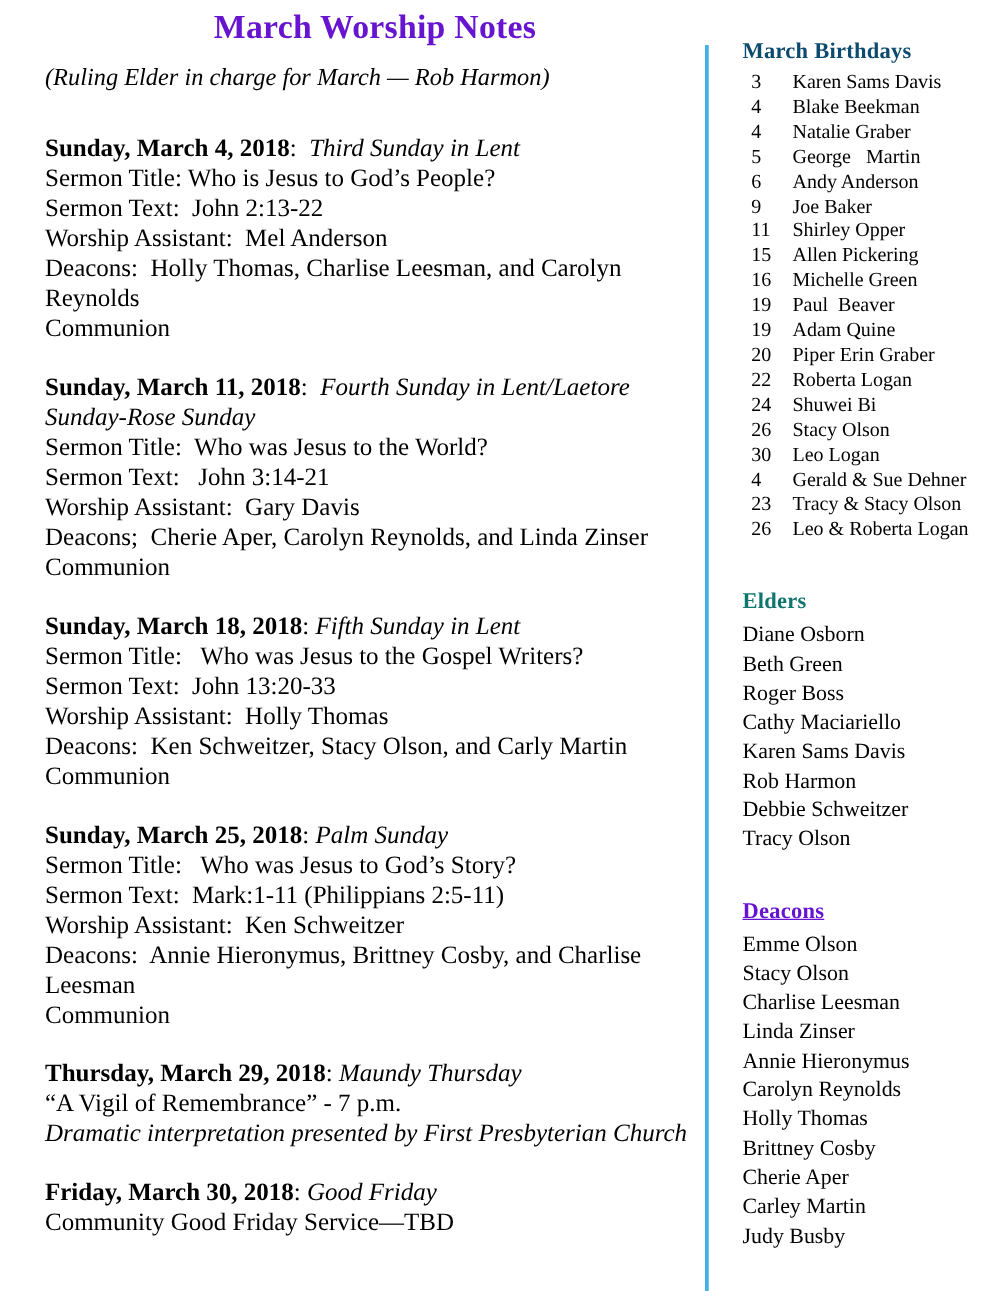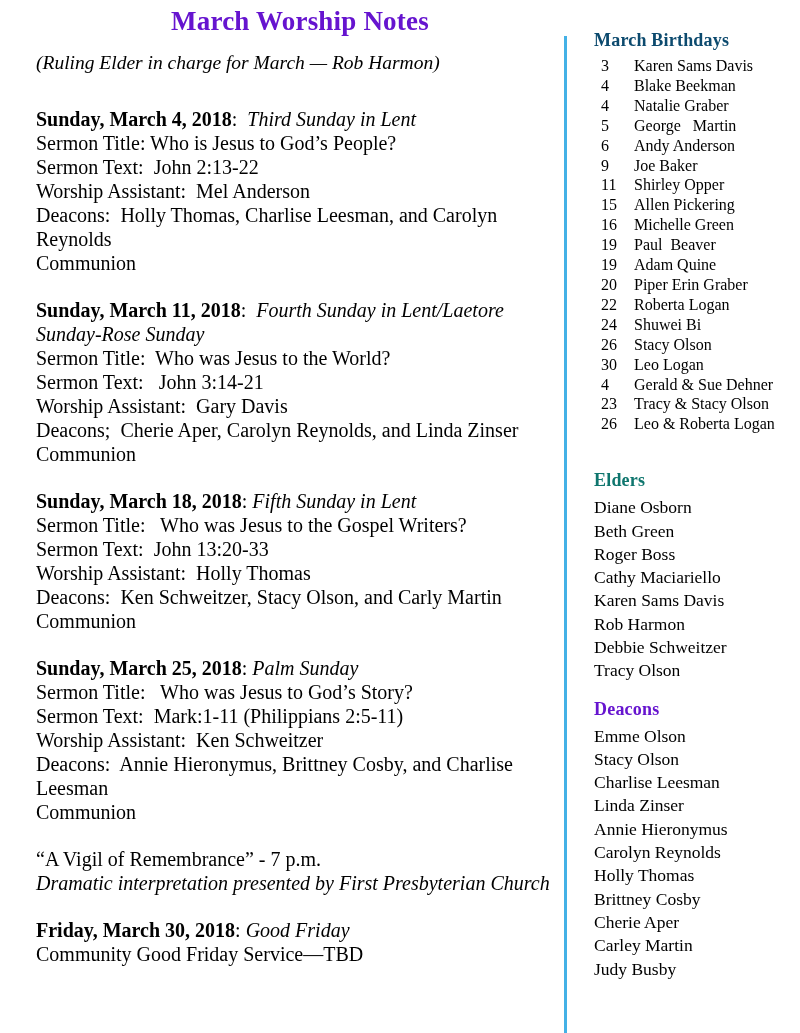--- a/index.html
+++ b/index.html
@@ -28,21 +28,21 @@
   .sidebar{position:absolute;left:594px;top:30px;width:200px;}
   .side-heading{
     font-size:18px;font-weight:bold;margin:0 0 5px 0;letter-spacing:0.2px;
   }
   .dated-list{margin:0 0 0 0;}
   .dated-row{display:flex;font-size:16px;line-height:19.9px;}
   .dated-row .day{flex:0 0 26px;text-align:left;padding-left:7px;white-space:pre;}
   .dated-row .name{flex:1;padding-left:7px;white-space:pre-wrap;}
   .gap-anniv{margin-top:27px;}
   .gap-elders{margin-top:25px;}
-  .gap-deacons{margin-top:16px;}
+  .gap-deacons{margin-top:35px;text-decoration:underline;}
   .name-list .person{font-size:17.5px;line-height:23.3px;white-space:pre-wrap;}
   .name-list{margin-top:0;}
 </style>
 </head>
 <body>
 
 <div class="left-col">
   <h1 class="page-title accent" style="color: rgb(102, 20, 207);">March Worship Notes</h1>
   <p class="page-subtitle">(Ruling Elder in charge for March — Rob Harmon)</p>
   <div id="service-list">
@@ -72,20 +72,21 @@
       </div>
       <div class="service">
         <p class="line"><span class="bold">Sunday, March 25, 2018</span><span>: </span><span class="italic">Palm Sunday</span></p>
         <p class="line">Sermon Title:   Who was Jesus to God’s Story?</p>
         <p class="line">Sermon Text:  Mark:1-11 (Philippians 2:5-11)</p>
         <p class="line">Worship Assistant:  Ken Schweitzer</p>
         <p class="line">Deacons:  Annie Hieronymus, Brittney Cosby, and Charlise Leesman</p>
         <p class="line">Communion</p>
       </div>
       <div class="service">
+        <p class="line"><span class="bold">Thursday, March 29, 2018</span><span>: </span><span class="italic">Maundy Thursday</span></p>
         <p class="line">“A Vigil of Remembrance” - 7 p.m.</p>
         <p class="line italic">Dramatic interpretation presented by First Presbyterian Church</p>
       </div>
       <div class="service">
         <p class="line"><span class="bold">Friday, March 30, 2018</span><span>: </span><span class="italic">Good Friday</span></p>
         <p class="line">Community Good Friday Service—TBD</p>
       </div>
     </div>
 </div>
 

